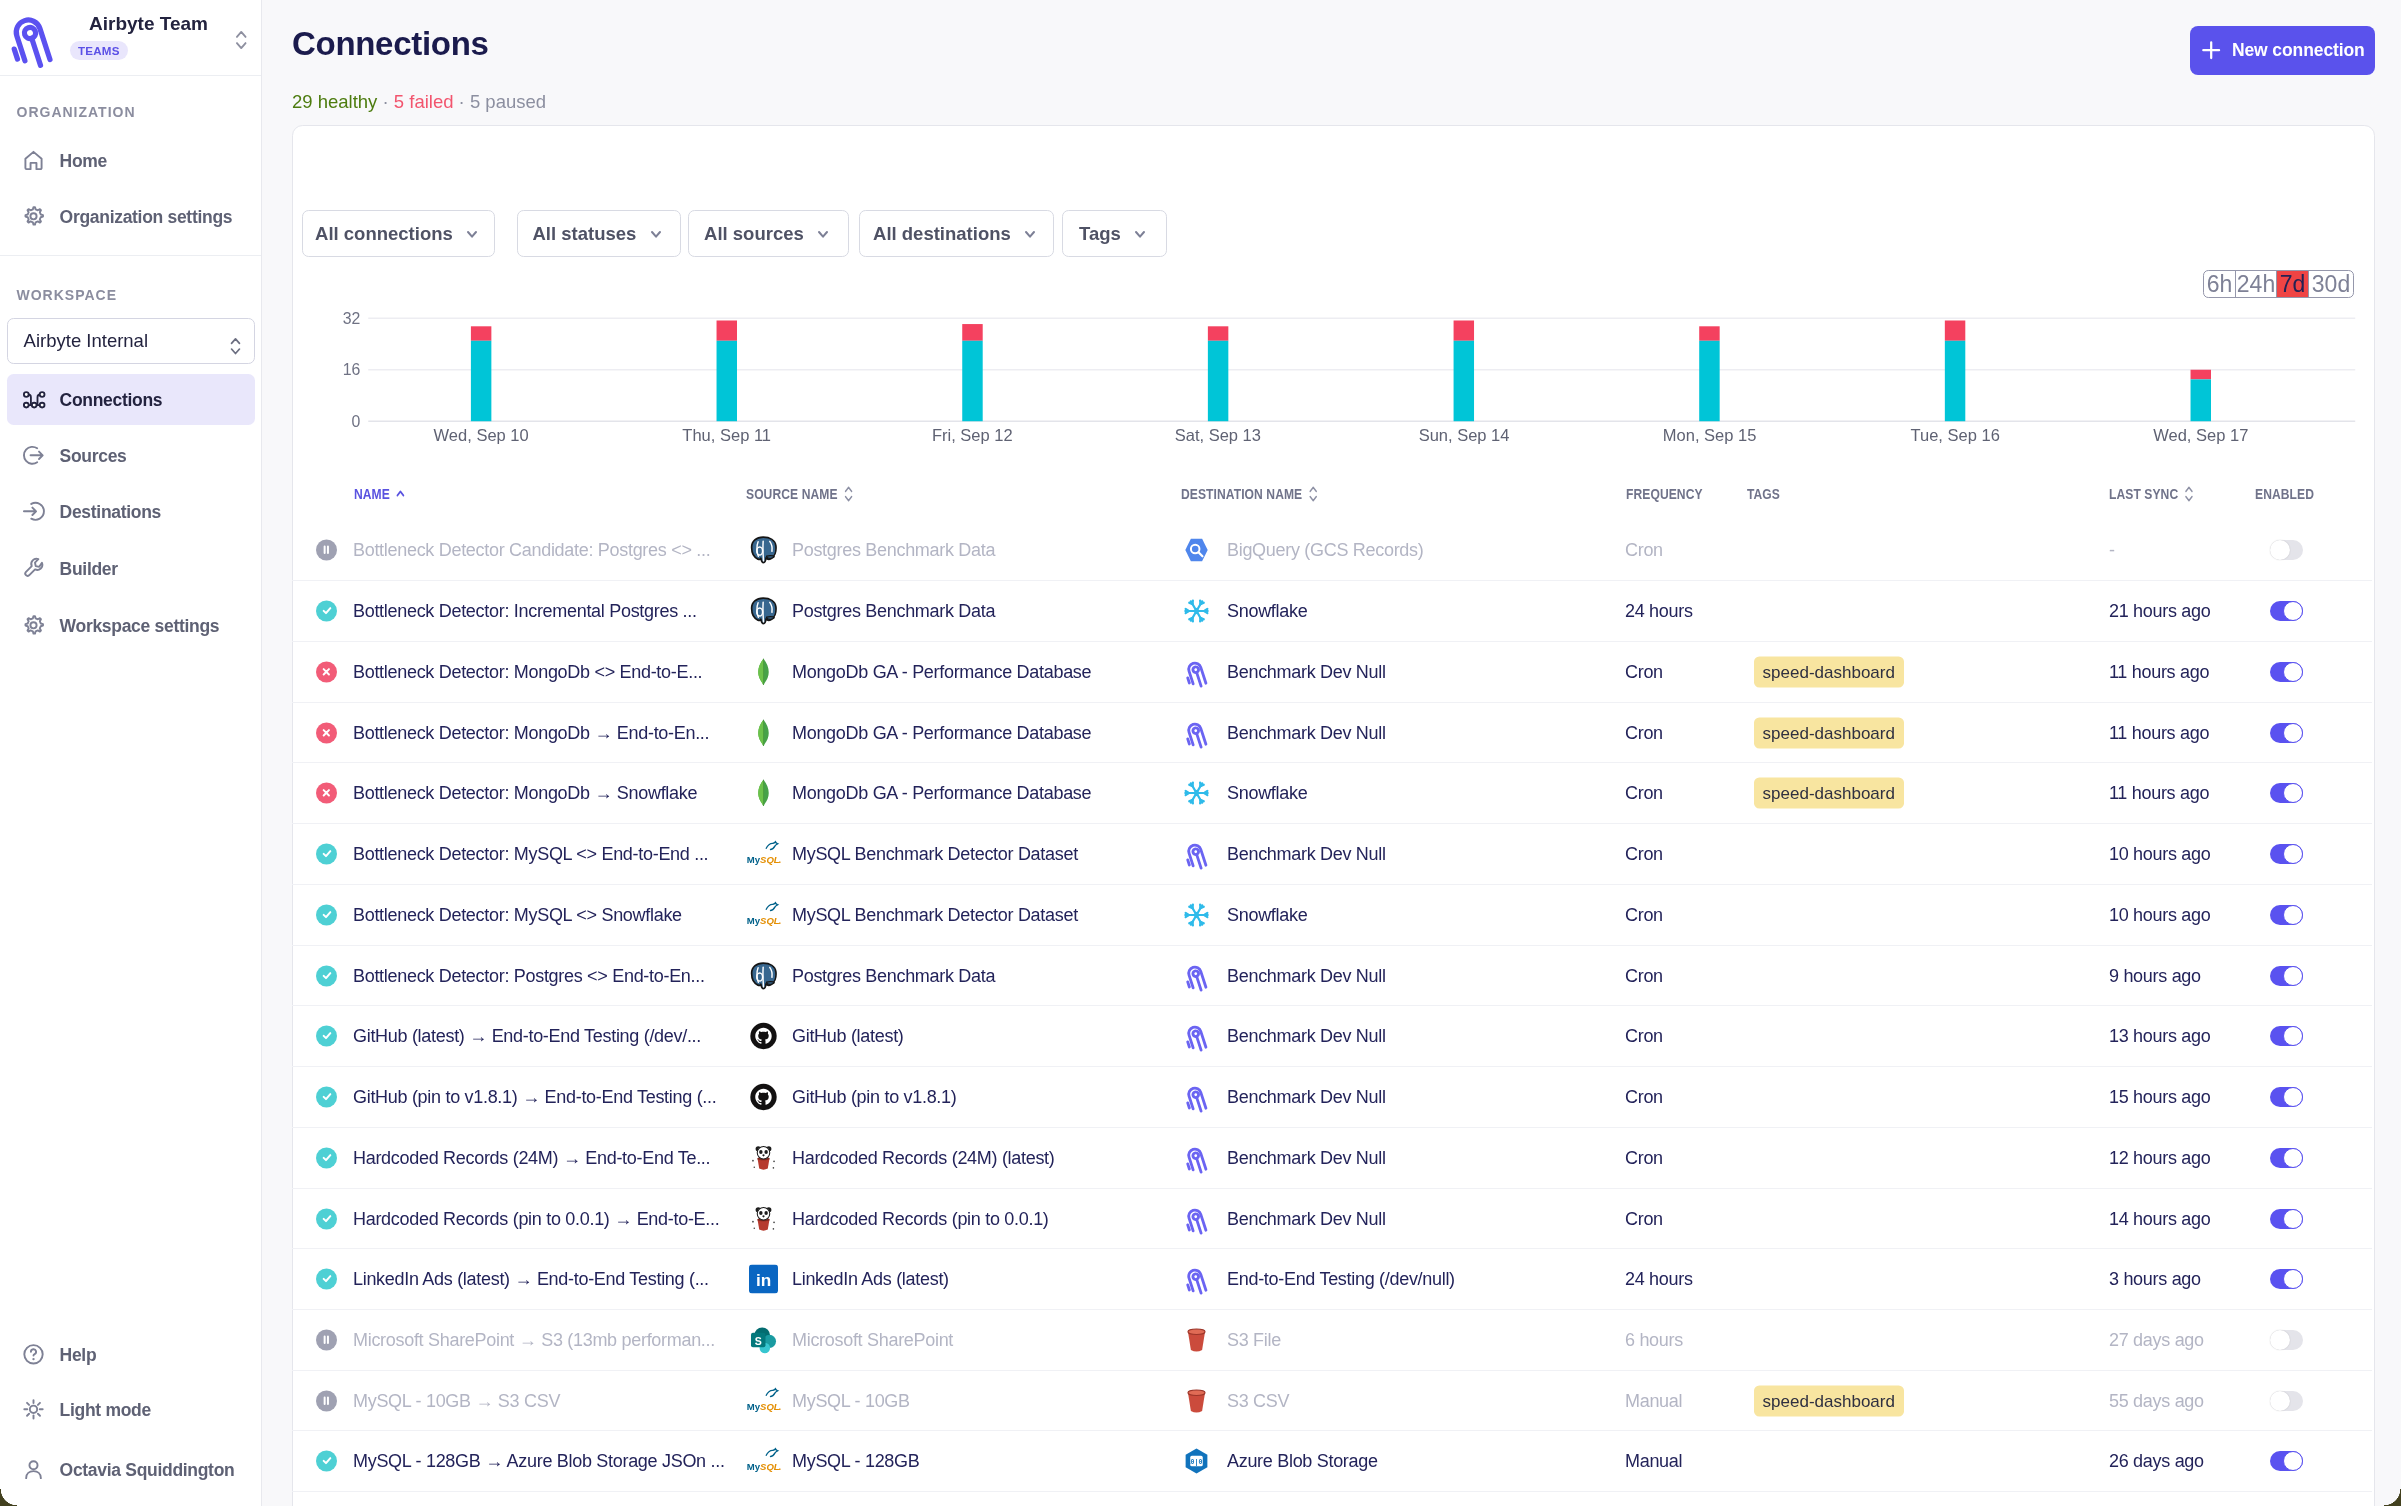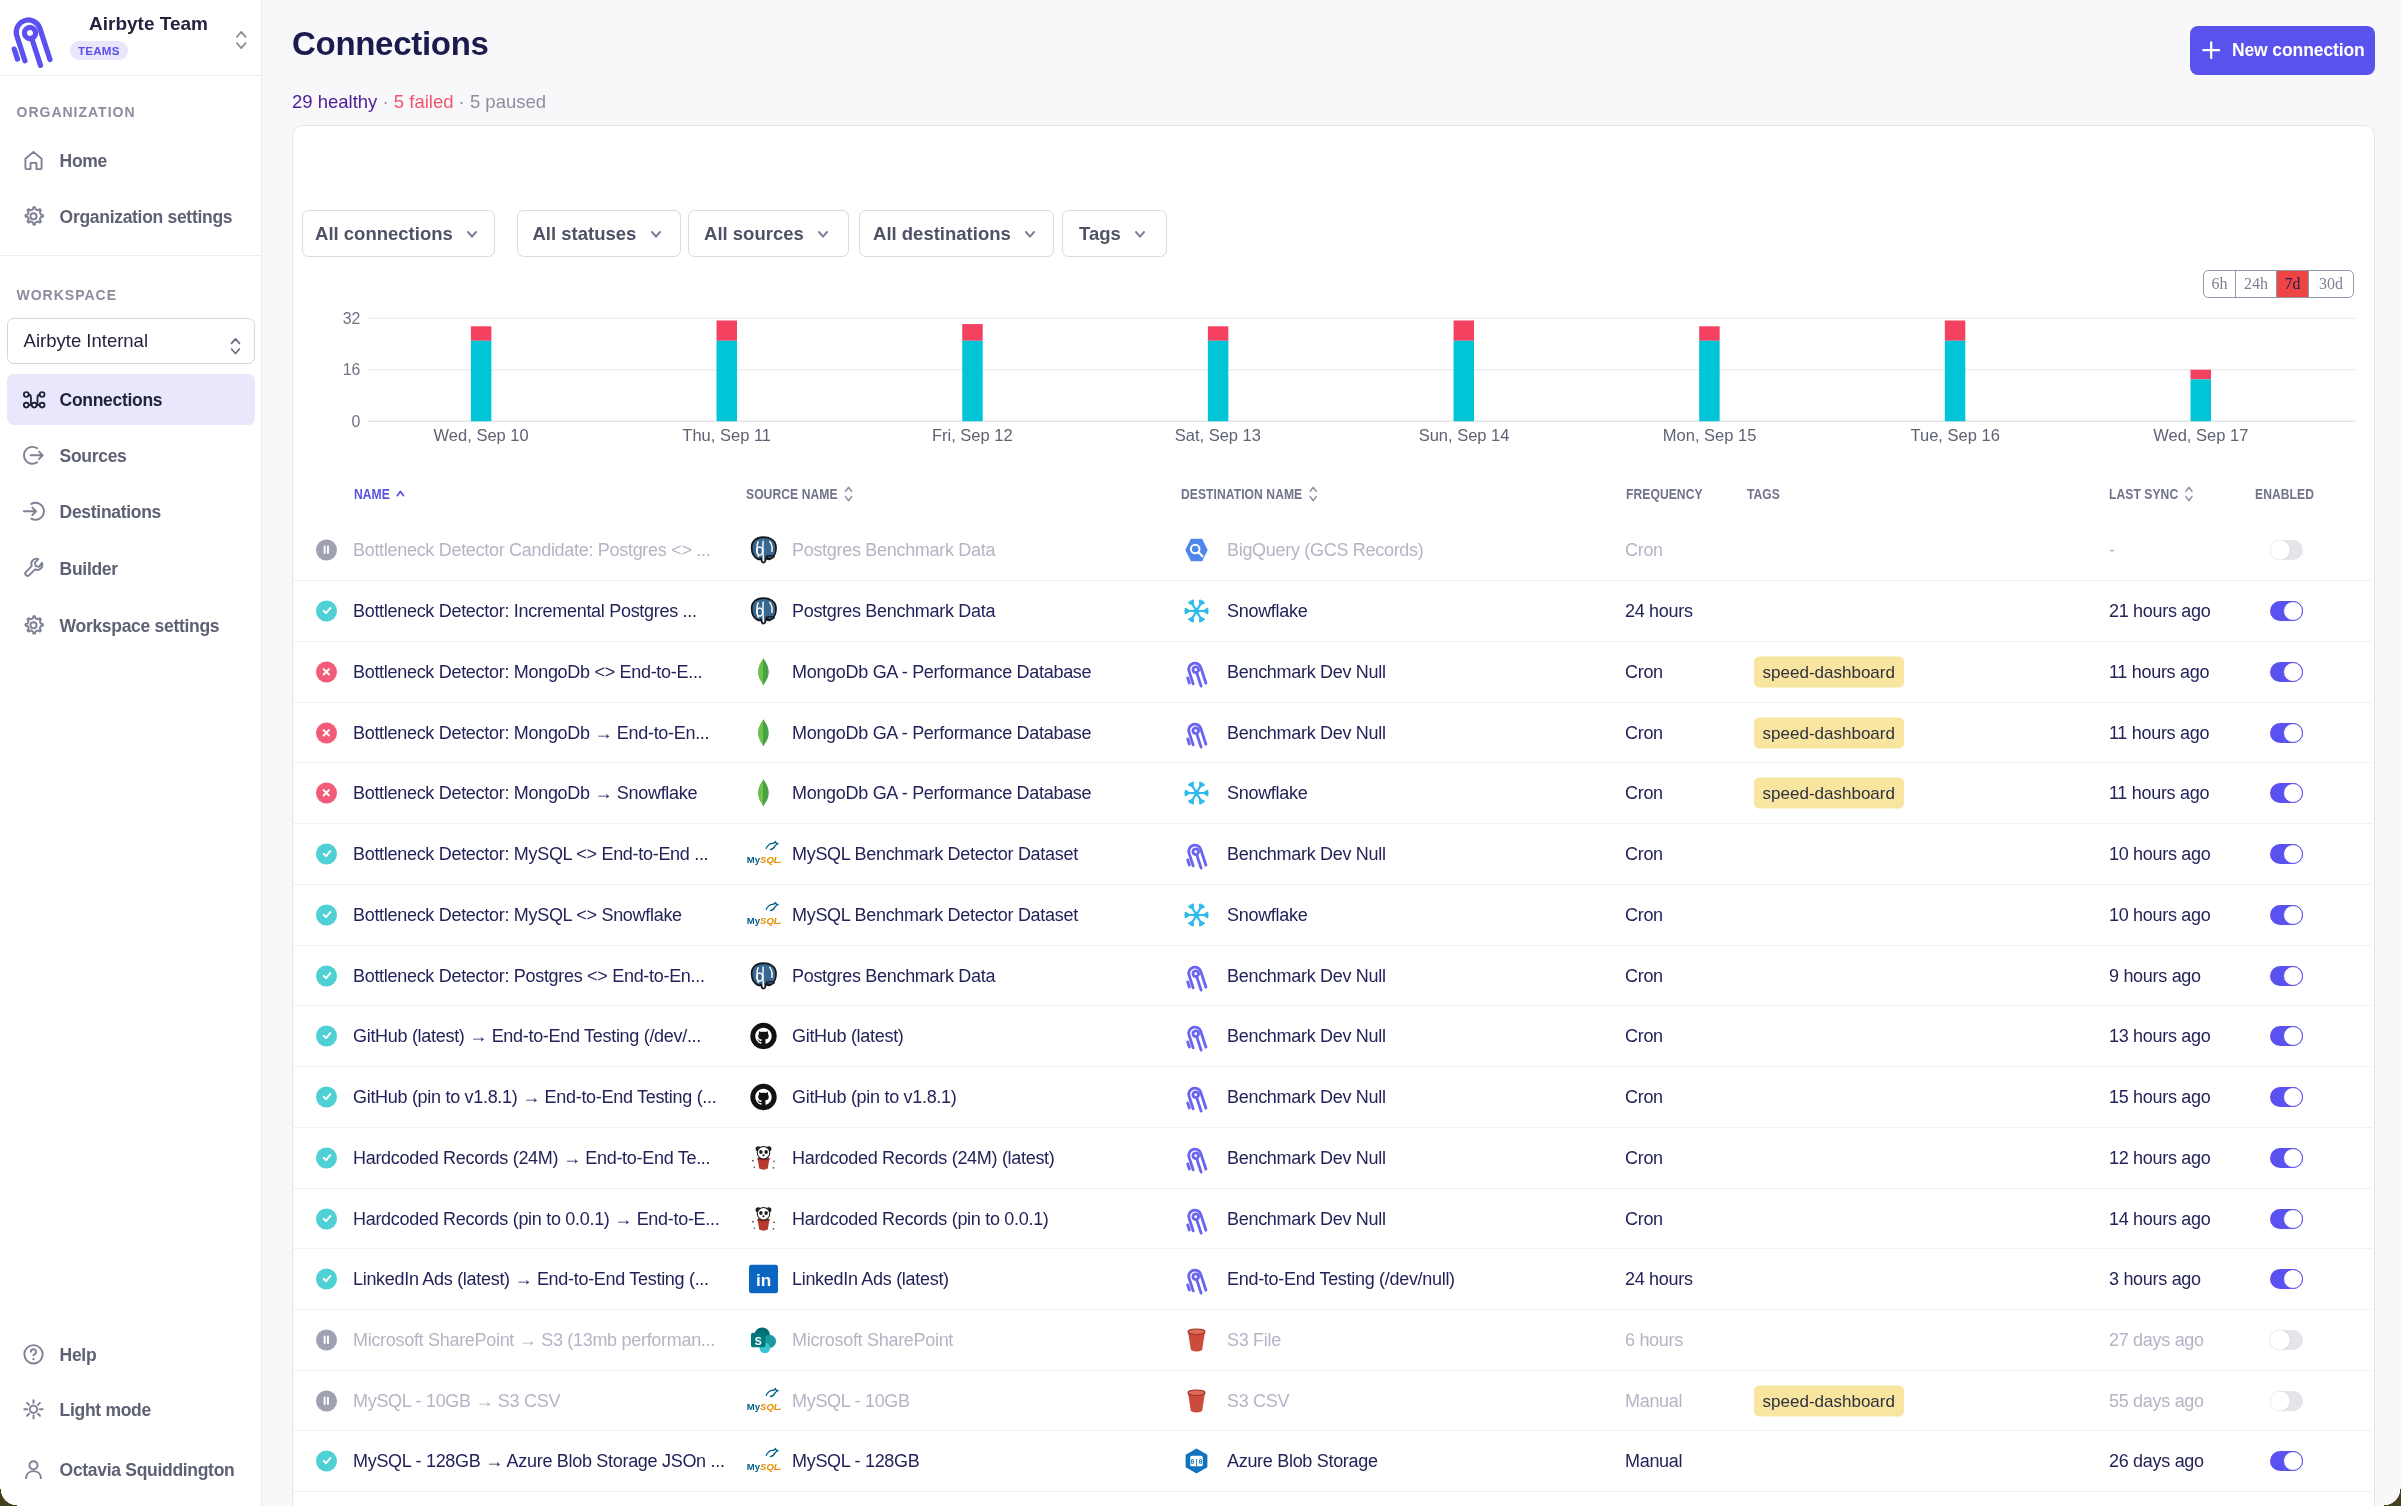--- a/index.html
+++ b/index.html
@@ -13,30 +13,30 @@
 .nicon { position:absolute; left:14px; top:50%; transform:translateY(-50%); width:26.4px; height:26.4px; display:flex; align-items:center; justify-content:center;}
 .navitem .nicon svg { width:25px; height:25px; }
 .nlabel { position:absolute; left:53px; top:50%; transform:translateY(-50%); font-size:17.5px; font-weight:bold; letter-spacing:-0.3px; color:#5e6174; white-space:nowrap; }
 .nlabel.sel { color:#23233f; font-weight:bold; }
 .wssel { position:absolute; left:6.6px; top:318px; width:248px; height:46px; border:1.3px solid #d4d5e2; border-radius:6.6px; font-size:18.5px; color:#23233f; line-height:43px; padding-left:16px; background:#fff; }
 .wsud { position:absolute; right:9.2px; top:10.6px; }
 .navsel { position:absolute; left:6.6px; top:374px; width:248px; height:51px; background:#e9e7fb; border-radius:6.6px; }
 .main { position:absolute; left:262px; top:0; right:0; height:1506px; }
 h1 { position:absolute; left:30px; top:25px; font-size:33px; font-weight:bold; color:#1b1b4d; letter-spacing:-0.3px; }
 .statusline { position:absolute; left:30px; top:91px; font-size:18.5px; font-weight:500; color:#8c8fa0; }
-.statusline .h { color:#4c1d95;text-align:center; } .statusline .f { color:#f2556e; }
+.statusline .h { color:#4d7c0f;text-align:center; } .statusline .f { color:#f2556e; }
 .newbtn { position:absolute; right:26.4px; top:26px; width:185px; height:49px; background:#5a52ec; border-radius:8px; color:#fff; font-size:17.5px; font-weight:bold; letter-spacing:-0.1px; display:flex; align-items:center; justify-content:center; gap:10px; }
 .newbtn svg { display:block; }
 .card { position:absolute; left:30px; top:125px; width:2083px; height:1413px; background:#fff; border:1.3px solid #e5e6ec; border-radius:10.6px; }
 .search { position:absolute; left:20.5px; top:23px; width:2041px; height:44px; border:1.3px solid #dcdde5; border-radius:6.6px; }
 .search .ph { position:absolute; left:55px; top:10px; font-size:18.5px; color:#a3a5b8; }
 .search svg { position:absolute; left:17px; top:10.6px; }
 .fbtn { position:absolute; top:84px; height:47px; border:1.3px solid #d8dae3; border-radius:6.6px; font-size:18.5px; font-weight:600; color:#4f5265; display:flex; align-items:center; justify-content:center; gap:9.2px; }
 .trange { position:absolute; left:1910px; top:144px; width:151px; height:28px; border:1.3px solid #9597ab; border-radius:5.3px; display:flex; overflow:hidden; }
-.trange span { flex:none; display:flex; align-items:center; justify-content:center; font-size:16px; color:#7e8196; border-right:1.3px solid #9597ab;font-family:Liberation Serif, serif; }
+.trange span { flex:none; display:flex; align-items:center; justify-content:center; font-size:23px; color:#7e8196; border-right:1.3px solid #9597ab; }
 .trange span:last-child { border-right:none; }
 .trange .selx { background:#ef4444; color:#242254; }
 .chart { position:absolute; left:0px; top:175px; }
 .cnum { font-size:24px; fill:#6f7284; font-family:"Liberation Sans",sans-serif; }
 .cdate { font-size:25px; fill:#5f6273; font-family:"Liberation Sans",sans-serif; }
 .thead { position:absolute; top:353px; left:0; width:100%; }
 .th { position:absolute; height:29px; font-size:15.5px; font-weight:bold; color:#70738a; letter-spacing:0.1px; white-space:nowrap; display:flex; align-items:center; gap:5.3px; transform:scaleX(.78); transform-origin:0 50%; }
 .th.purple { color:#5a53e0; }
 .sg { display:block; }
 .row { position:absolute; left:30px; width:2083px; height:61px; }

